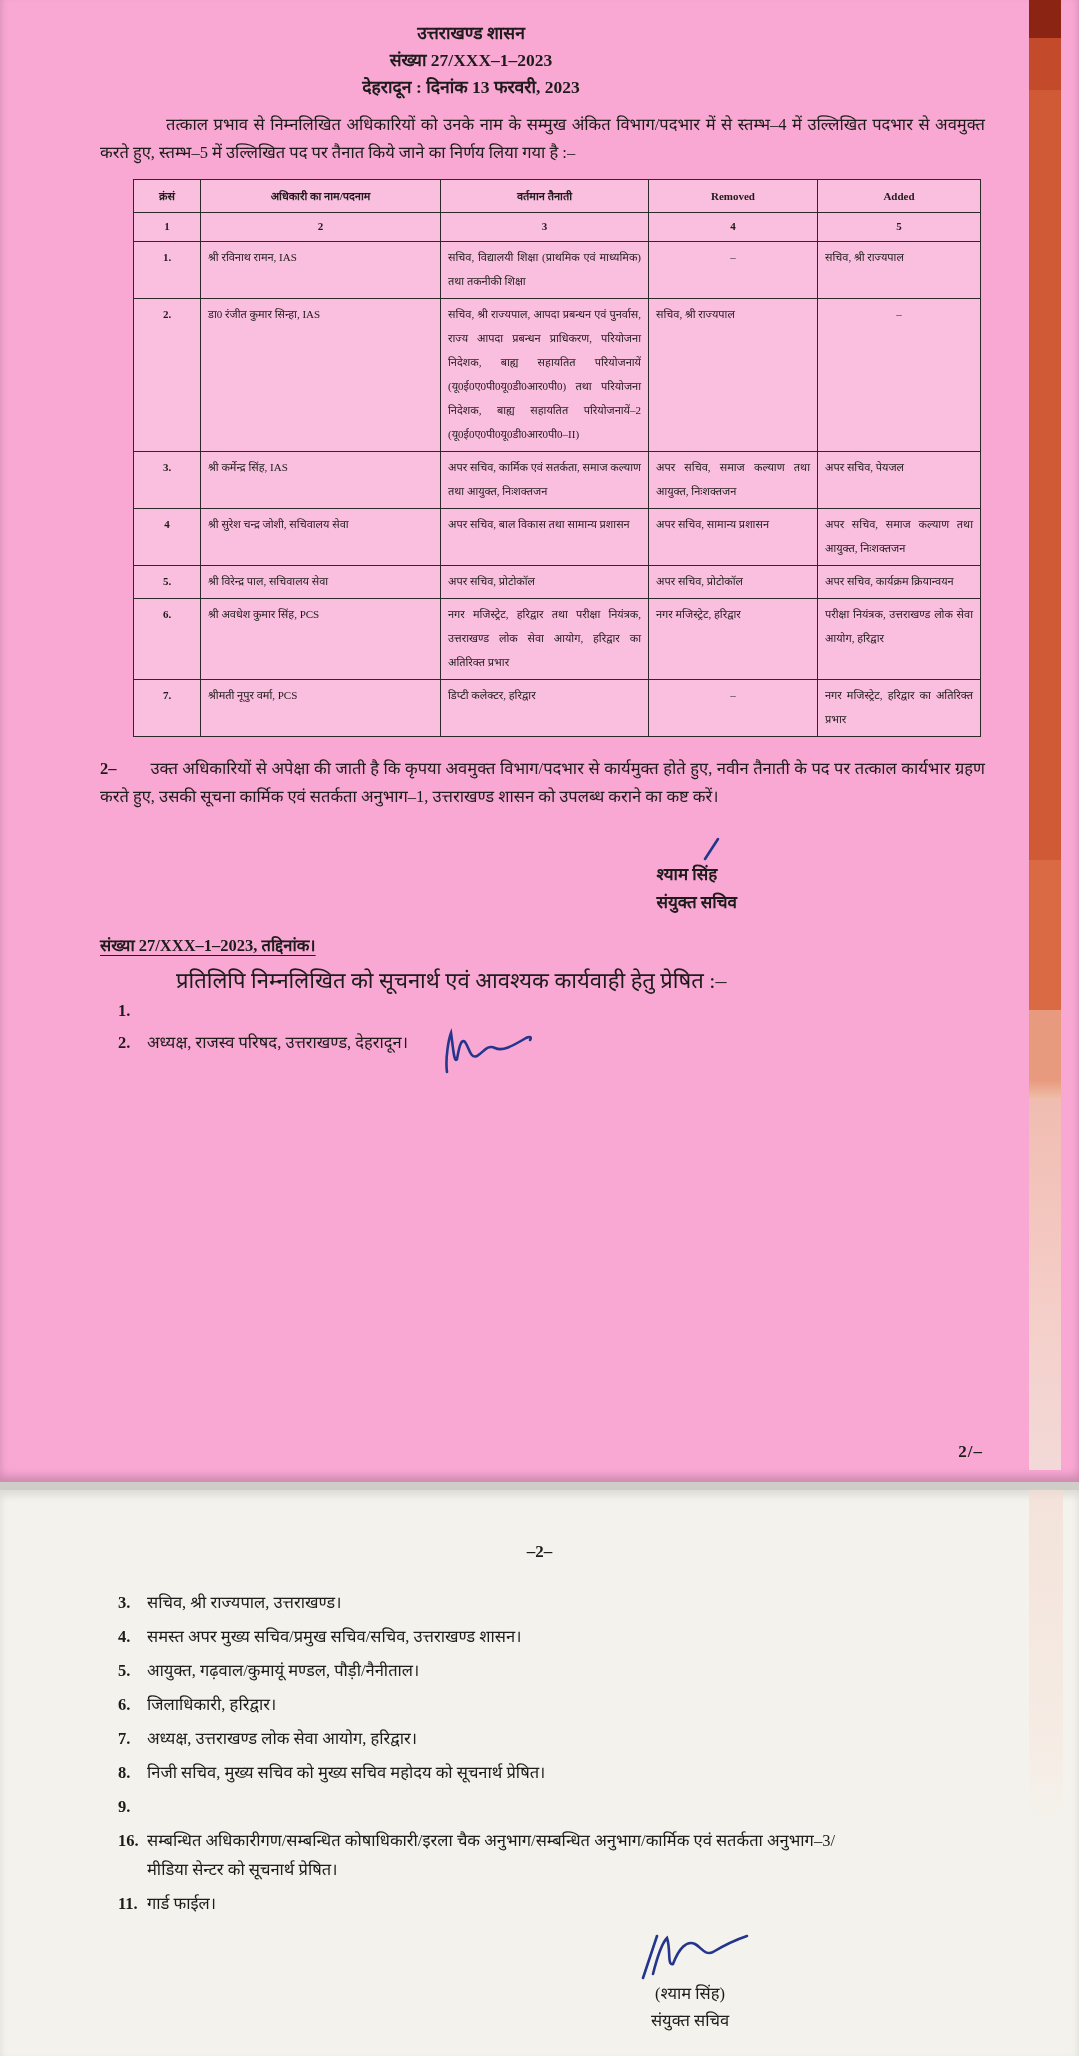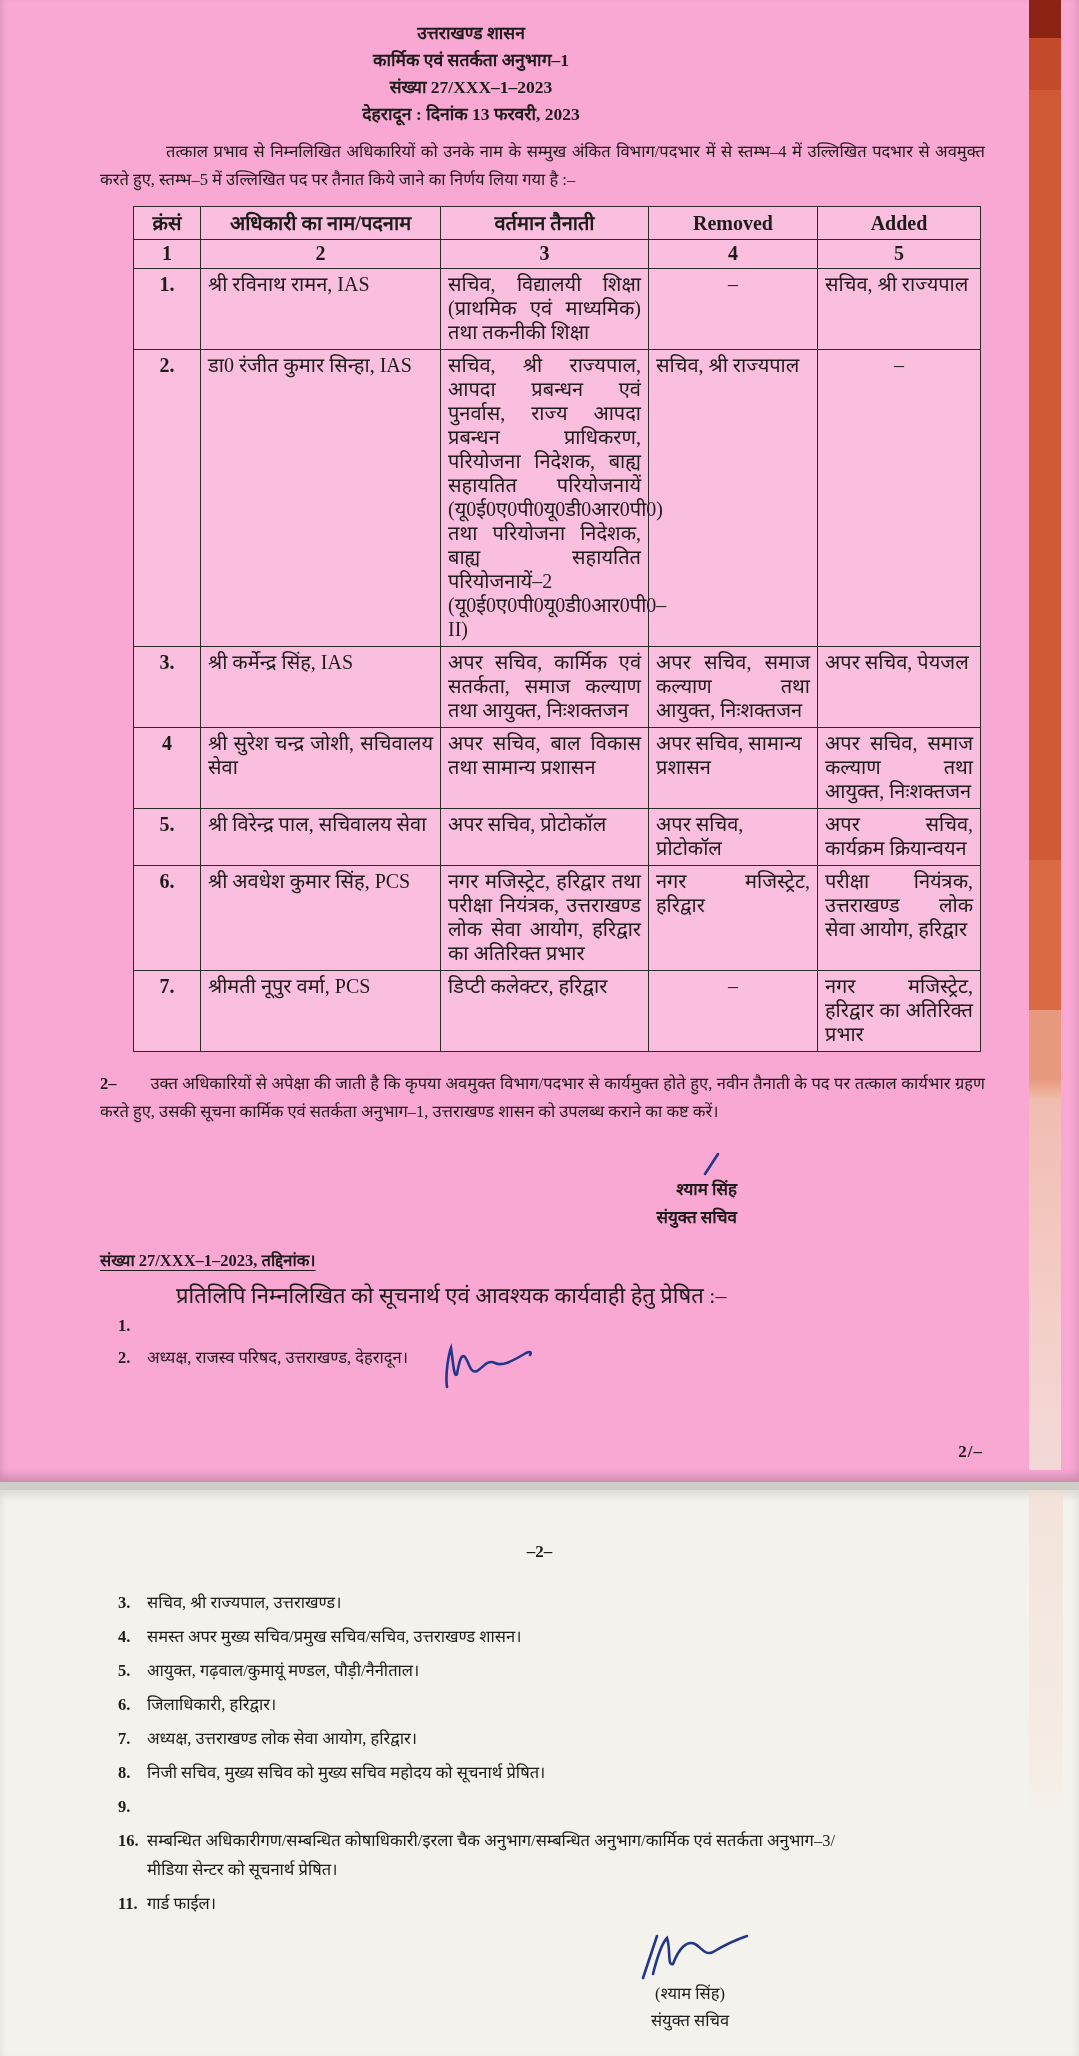--- a/index.html
+++ b/index.html
@@ -51,40 +51,40 @@
   
   .para { font-size:16.5px; line-height:28px; text-align:justify; }
   .para1 { margin-top:10px; text-indent:66px; }
   .para2 { margin-top:18px; }
   .para2 .pnum { padding-right:34px; font-weight:bold; }
 
   
   table.transfer {
     border-collapse:collapse; margin:12px 0 0 33px;
     width:847px; table-layout:fixed;
-    font-size:20px; line-height:24px;
+    font-size:11px; line-height:24px;
     background:rgba(255,255,255,.25);
   }
   table.transfer th, table.transfer td {
     border:1.6px solid #2b2a28; padding:3px 7px 5px 7px; vertical-align:top;
   }
   table.transfer thead th { text-align:center; font-weight:bold; padding:4px 4px; }
   .col-sno   { width:67px; }
   .col-name  { width:240px; }
   .col-cur   { width:208px; }
   .col-rem   { width:169px; }
   .col-add   { width:163px; }
   .numrow td { text-align:center; font-weight:bold; padding:1px 4px 2px 4px; line-height:20px; }
   td.sno { text-align:center; font-weight:bold; }
   td.jcell { text-align:justify; }
   td.dash { text-align:center; }
 
   
   .sign1 {
-    margin:26px 248px 0 auto; width:fit-content; text-align:right;
+    margin:26px 248px 0 auto; width:fit-content; text-align:left;
     font-size:17px; font-weight:bold; line-height:28px;
   }
   .sign1 .slash { display:block; margin:0 0 0 46px; }
 
   
   .ref-line { margin-top:16px; font-size:16.5px; font-weight:bold; text-decoration:underline; text-underline-offset:4px; }
   .copy-line { margin-top:8px; font-size:22px; padding-left:76px; }
   .copy-item { display:flex; font-size:16.5px; line-height:30px; margin-top:2px; }
   .copy-item .num { width:47px; padding-left:18px; font-weight:bold; flex:0 0 auto; }
   .copy-item .txt { max-width:712px; }
@@ -110,21 +110,20 @@
 <body>
 
 <div class="page page1">
   <div class="strip-orange"></div>
   <div class="strip-pink1"></div>
 
   <div class="content">
 
     <div class="doc-header">
       <div>उत्तराखण्ड शासन</div>
-      <div>कार्मिक एवं सतर्कता अनुभाग–1</div>
       <div>संख्या 27/XXX–1–2023</div>
       <div>देहरादून : दिनांक 13 फरवरी, 2023</div>
     </div>
 
     <p class="para para1">तत्काल प्रभाव से निम्नलिखित अधिकारियों को उनके नाम के सम्मुख अंकित विभाग/पदभार में से स्तम्भ–4 में उल्लिखित पदभार से अवमुक्त करते हुए, स्तम्भ–5 में उल्लिखित पद पर तैनात किये जाने का निर्णय लिया गया है :–</p>
 
     <table class="transfer">
       <colgroup>
         <col class="col-sno">
           <col class="col-name">

